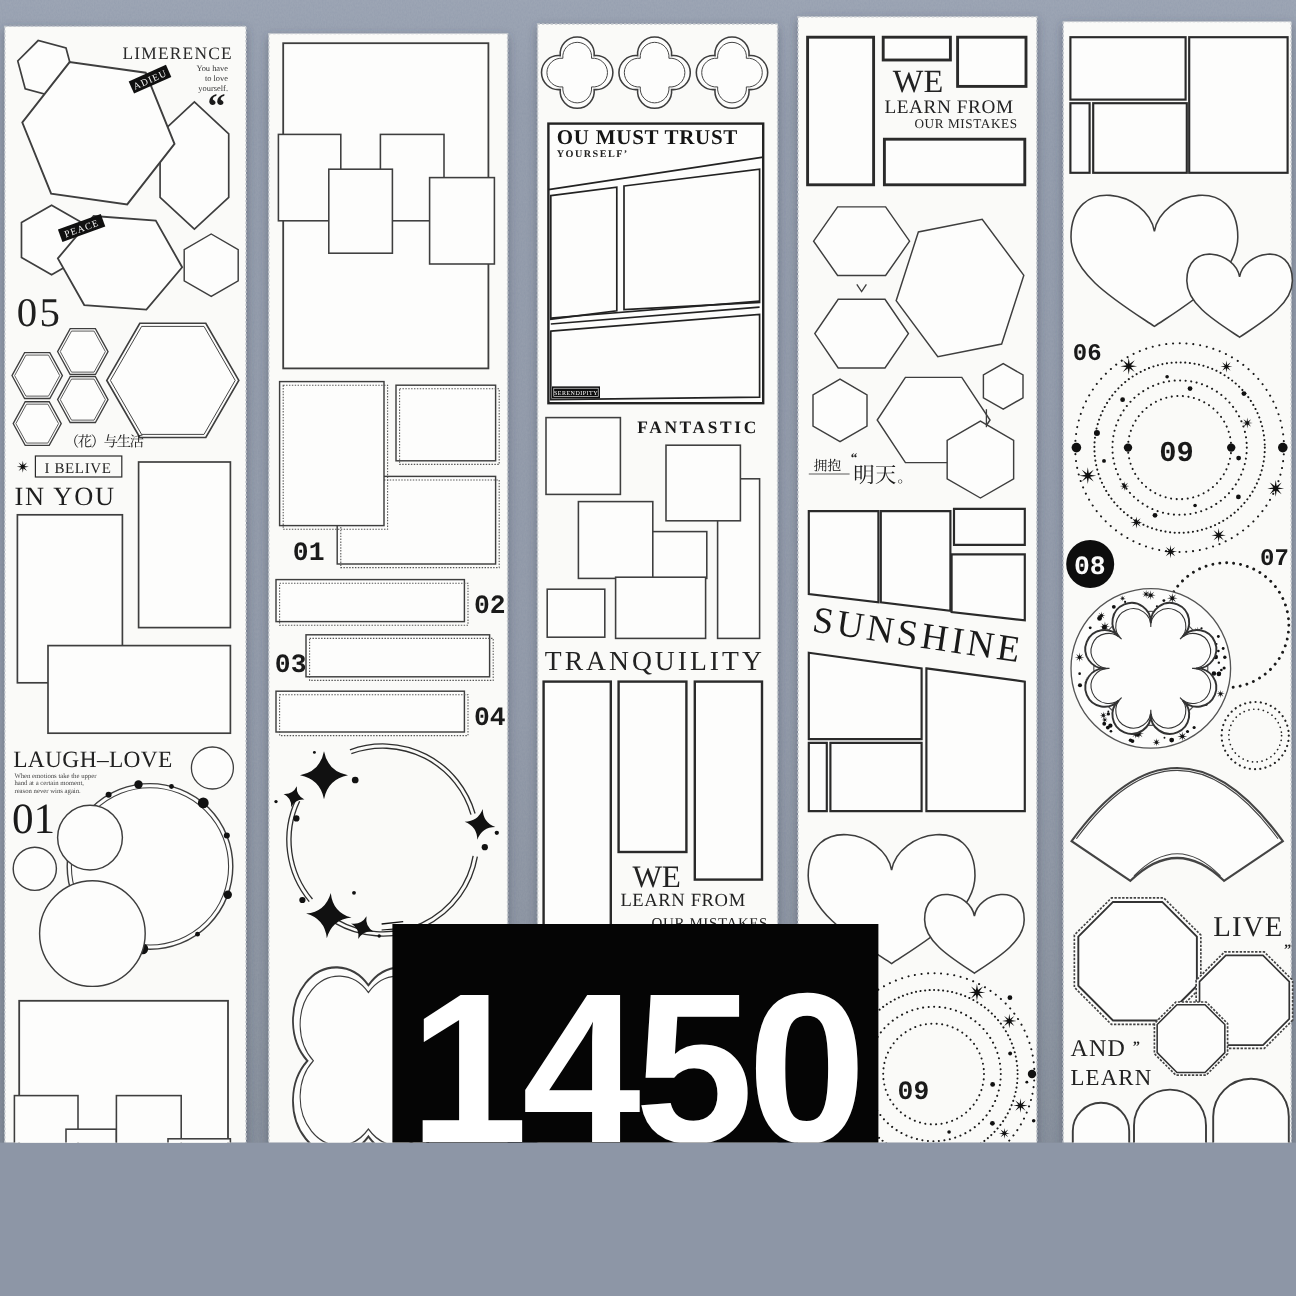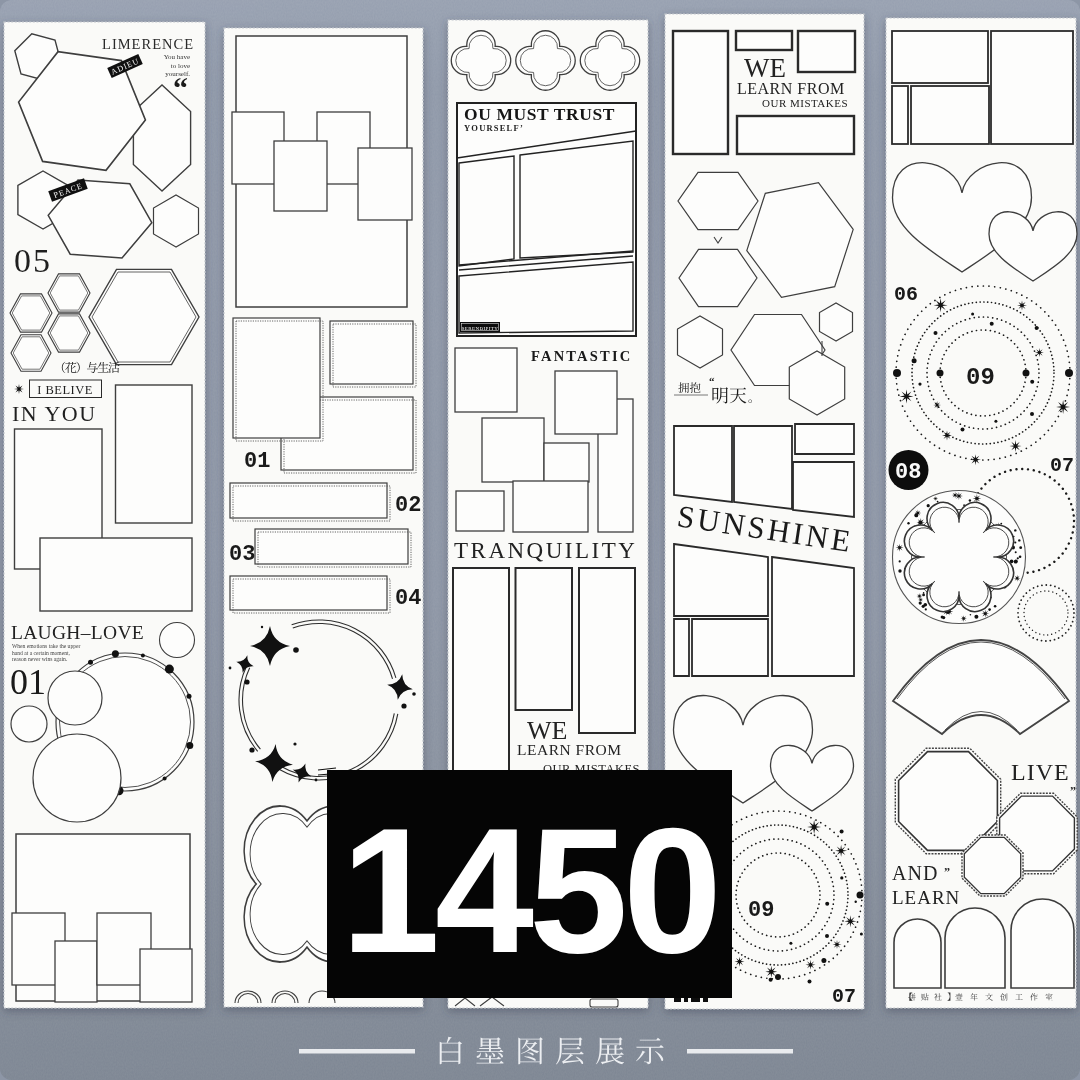--- a/index.html
+++ b/index.html
@@ -1,15 +1,15 @@
 <!DOCTYPE html>
 <html><head><meta charset="utf-8">
 <style>
 html,body{margin:0;padding:0;background:#8d96a6;}
-#page{position:relative;width:1080px;height:1080px;overflow:hidden;font-family:"Liberation Sans",sans-serif;border-radius:12px;}
+#page{position:relative;width:1080px;height:952px;overflow:hidden;font-family:"Liberation Sans",sans-serif;}
 </style></head>
 <body>
 <div id="page">
 <svg width="1080" height="1080" viewBox="0 0 1080 1080">
 
 <defs>
 <filter id="noise" x="0" y="0" width="100%" height="100%">
  <feTurbulence type="fractalNoise" baseFrequency="0.9 0.5" numOctaves="2" seed="7" result="n"></feTurbulence>
  <feColorMatrix in="n" type="matrix" values="0 0 0 0 0.5  0 0 0 0 0.52  0 0 0 0 0.56  0 0 0 0.55 0"></feColorMatrix>
  <feComposite operator="over" in2="SourceGraphic"></feComposite>

